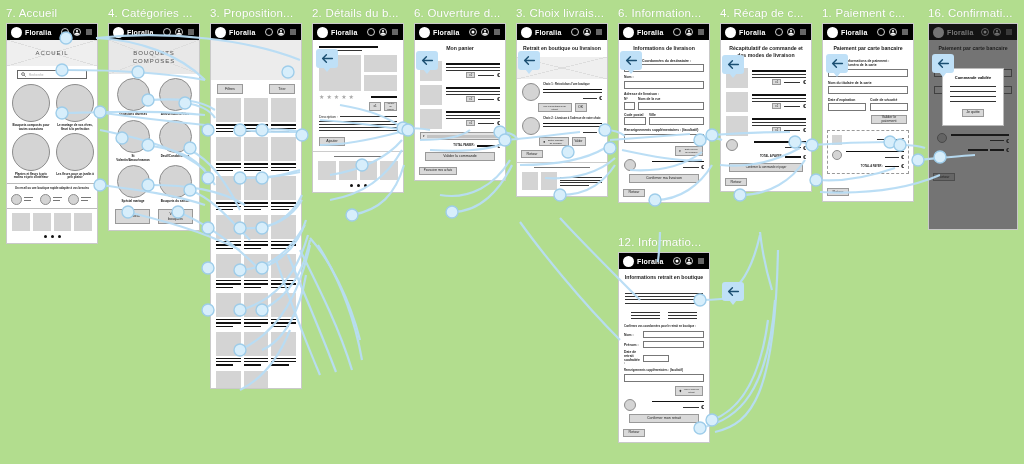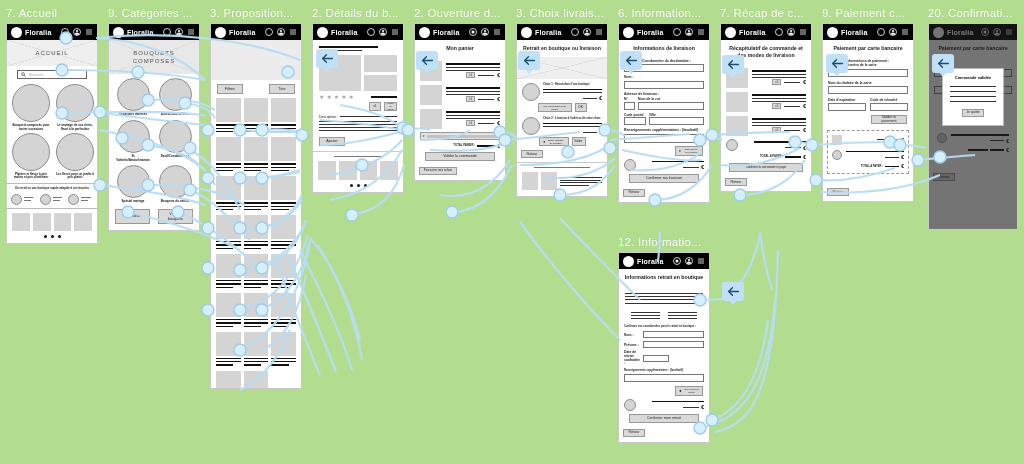--- a/index.html
+++ b/index.html
@@ -378,21 +378,21 @@
       </div>
       <div class="dots">
           <i></i>
           <i></i>
           <i></i>
         </div>
     </div>
   </div>
 
   <div class="frame" style="left:108px; top:6px; width:92px;">
-    <div class="frame-title">9. Catégories ...</div>
+    <div class="frame-title">4. Catégories ...</div>
     <div class="phone">
       <div class="appbar">
         <div class="logo-dot"></div>
         <span class="brand">Floralia</span>
         <div class="bar-icons">
           <span class="hicon">
               <svg viewBox="0 0 16 16">
                 <circle cx="8" cy="8" r="7" fill="none" stroke="#fff" stroke-width="1.6"></circle>
               </svg>
             </span>
@@ -726,21 +726,21 @@
       </div>
       <div class="dots">
           <i></i>
           <i></i>
           <i></i>
         </div>
     </div>
   </div>
 
   <div class="frame" style="left:414px; top:6px; width:92px;">
-    <div class="frame-title">2. Ouverture d...</div>
+    <div class="frame-title">6. Ouverture d...</div>
     <div class="phone">
       <div class="appbar">
         <div class="logo-dot"></div>
         <span class="brand">Floralia</span>
         <div class="bar-icons">
           <span class="hicon">
               <svg viewBox="0 0 16 16">
                 <circle cx="8" cy="8" r="7" fill="none" stroke="#fff" stroke-width="1.6"></circle>
                 <circle cx="8" cy="8" r="3" fill="#fff"></circle>
               </svg>
@@ -1010,21 +1010,21 @@
       <div style="padding:3px 10px 0;">
         <div class="btn" style="height:9px;">Confirmer ma livraison</div>
       </div>
       <div style="padding:6px 4px 5px;">
         <div class="btn" style="width:22px;height:8px;">Retour</div>
       </div>
     </div>
   </div>
 
   <div class="frame" style="left:720px; top:6px; width:92px;">
-    <div class="frame-title">7. Récap de c...</div>
+    <div class="frame-title">4. Récap de c...</div>
     <div class="phone">
       <div class="appbar">
         <div class="logo-dot"></div>
         <span class="brand">Floralia</span>
         <div class="bar-icons">
           <span class="hicon">
               <svg viewBox="0 0 16 16">
                 <circle cx="8" cy="8" r="7" fill="none" stroke="#fff" stroke-width="1.6"></circle>
               </svg>
             </span>
@@ -1111,21 +1111,21 @@
       <div style="padding:3px 8px 0;">
         <div class="btn" style="height:9px;font-size:2.8px;">Confirmer la commande et payer</div>
       </div>
       <div style="padding:6px 4px 5px;">
         <div class="btn" style="width:22px;height:8px;">Retour</div>
       </div>
     </div>
   </div>
 
   <div class="frame" style="left:822px; top:6px; width:92px;">
-    <div class="frame-title">9. Paiement c...</div>
+    <div class="frame-title">1. Paiement c...</div>
     <div class="phone">
       <div class="appbar">
         <div class="logo-dot"></div>
         <span class="brand">Floralia</span>
         <div class="bar-icons">
           <span class="hicon">
               <svg viewBox="0 0 16 16">
                 <circle cx="8" cy="8" r="7" fill="none" stroke="#fff" stroke-width="1.6"></circle>
               </svg>
             </span>
@@ -1199,21 +1199,21 @@
           </div>
         </div>
       </div>
       <div style="padding:14px 4px 5px;">
         <div class="btn" style="width:22px;height:8px;">Retour</div>
       </div>
     </div>
   </div>
 
   <div class="frame" style="left:928px; top:6px; width:90px;">
-    <div class="frame-title">20. Confirmati...</div>
+    <div class="frame-title">16. Confirmati...</div>
     <div class="phone dim" style="height:207px;">
       <div class="appbar">
         <div class="logo-dot"></div>
         <span class="brand">Floralia</span>
         <div class="bar-icons">
           <span class="hicon">
               <svg viewBox="0 0 16 16">
                 <circle cx="8" cy="8" r="7" fill="none" stroke="#fff" stroke-width="1.6"></circle>
                 <circle cx="8" cy="8" r="3" fill="#fff"></circle>
               </svg>

